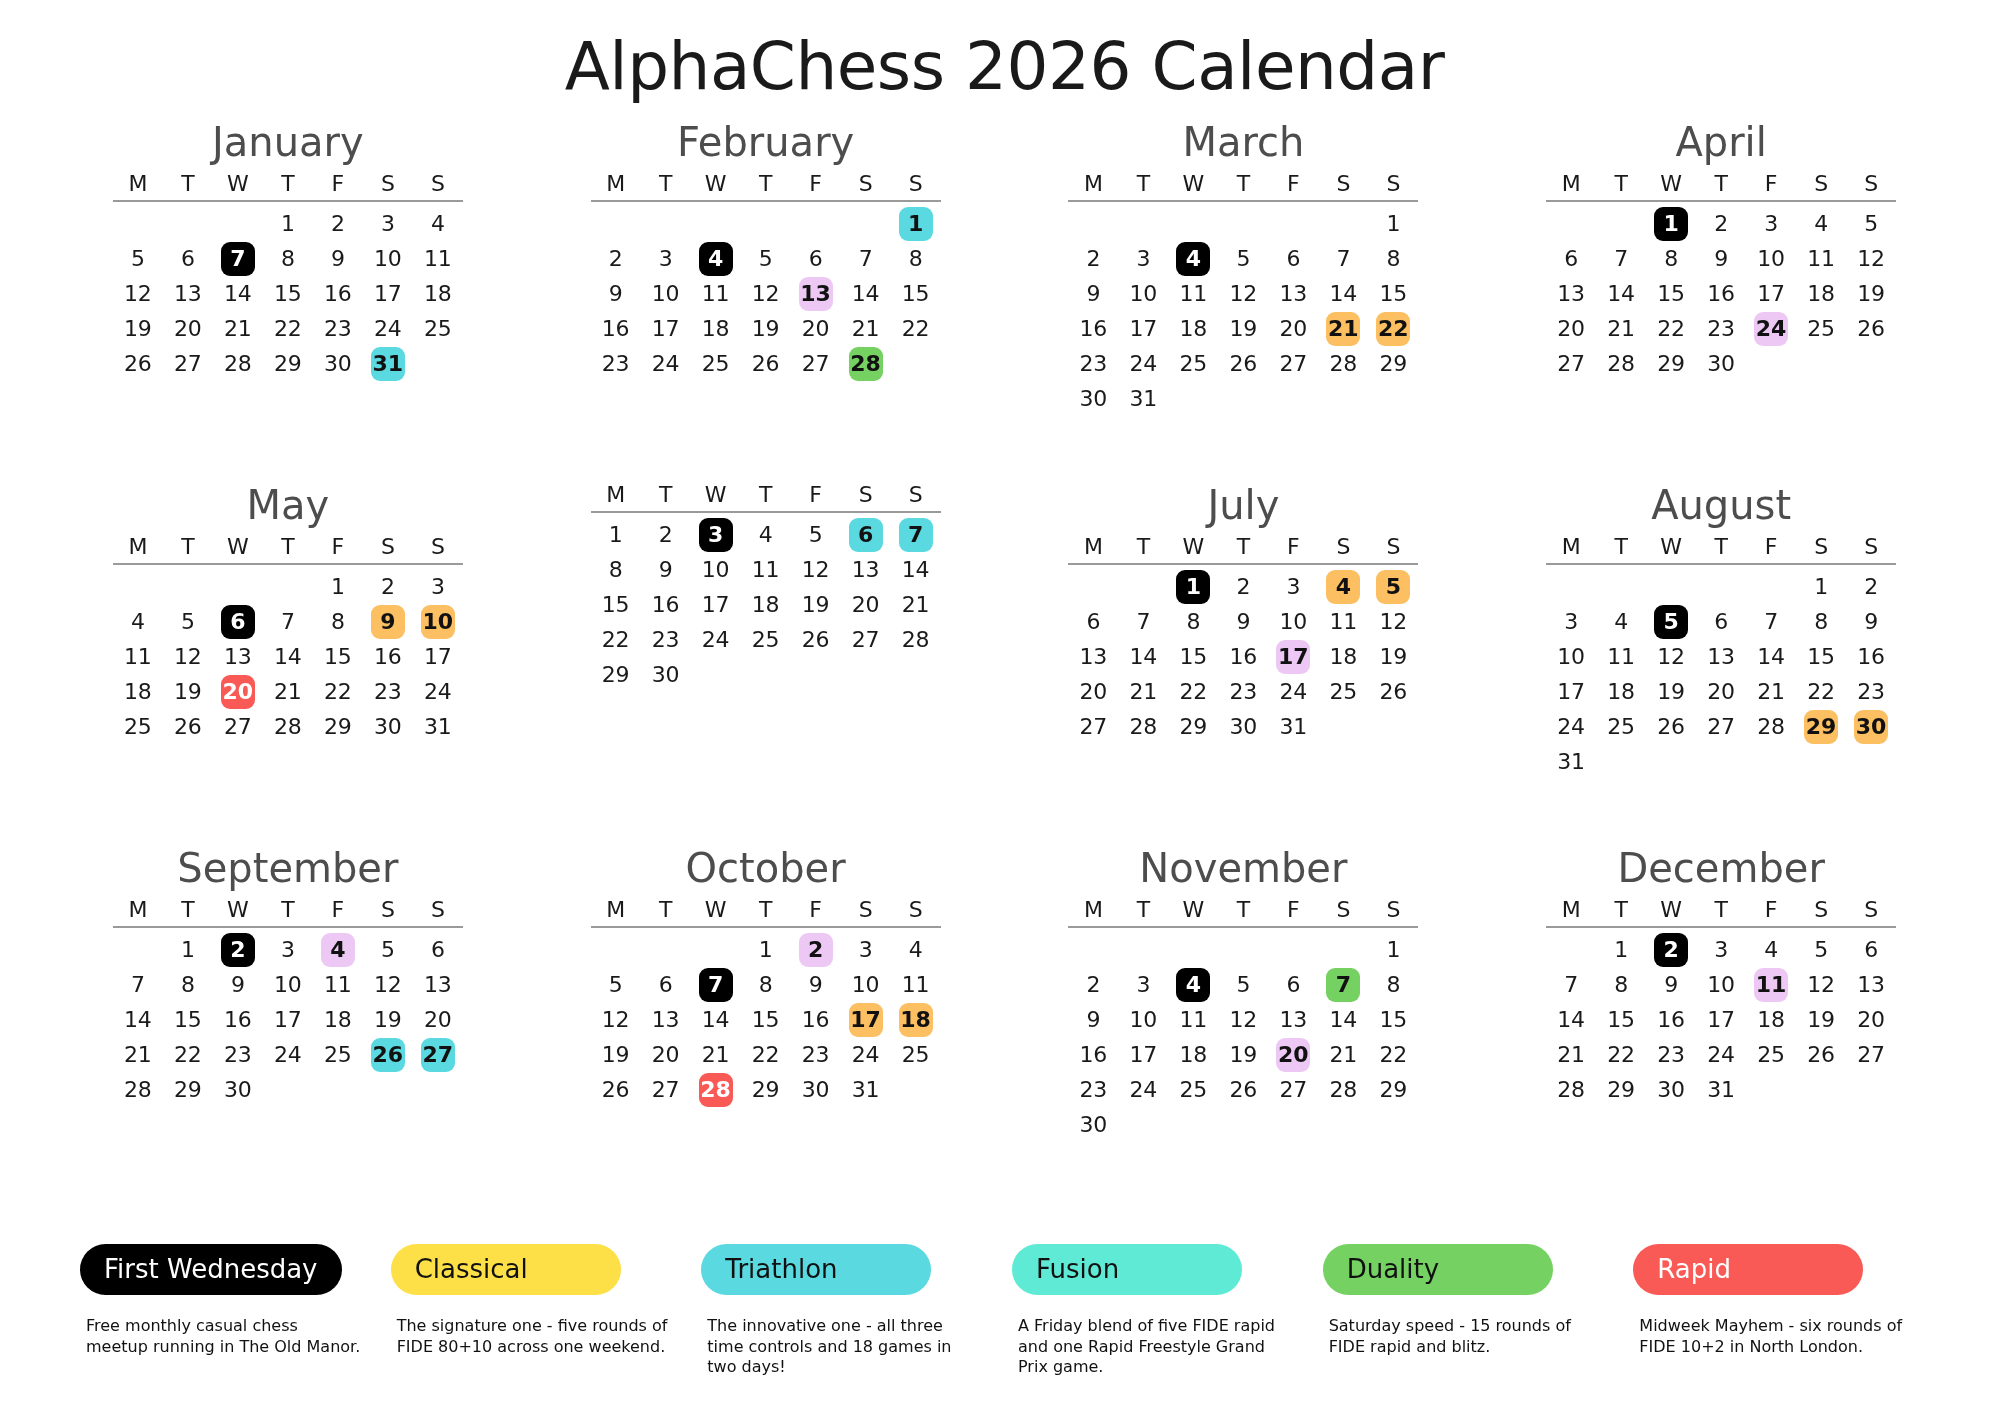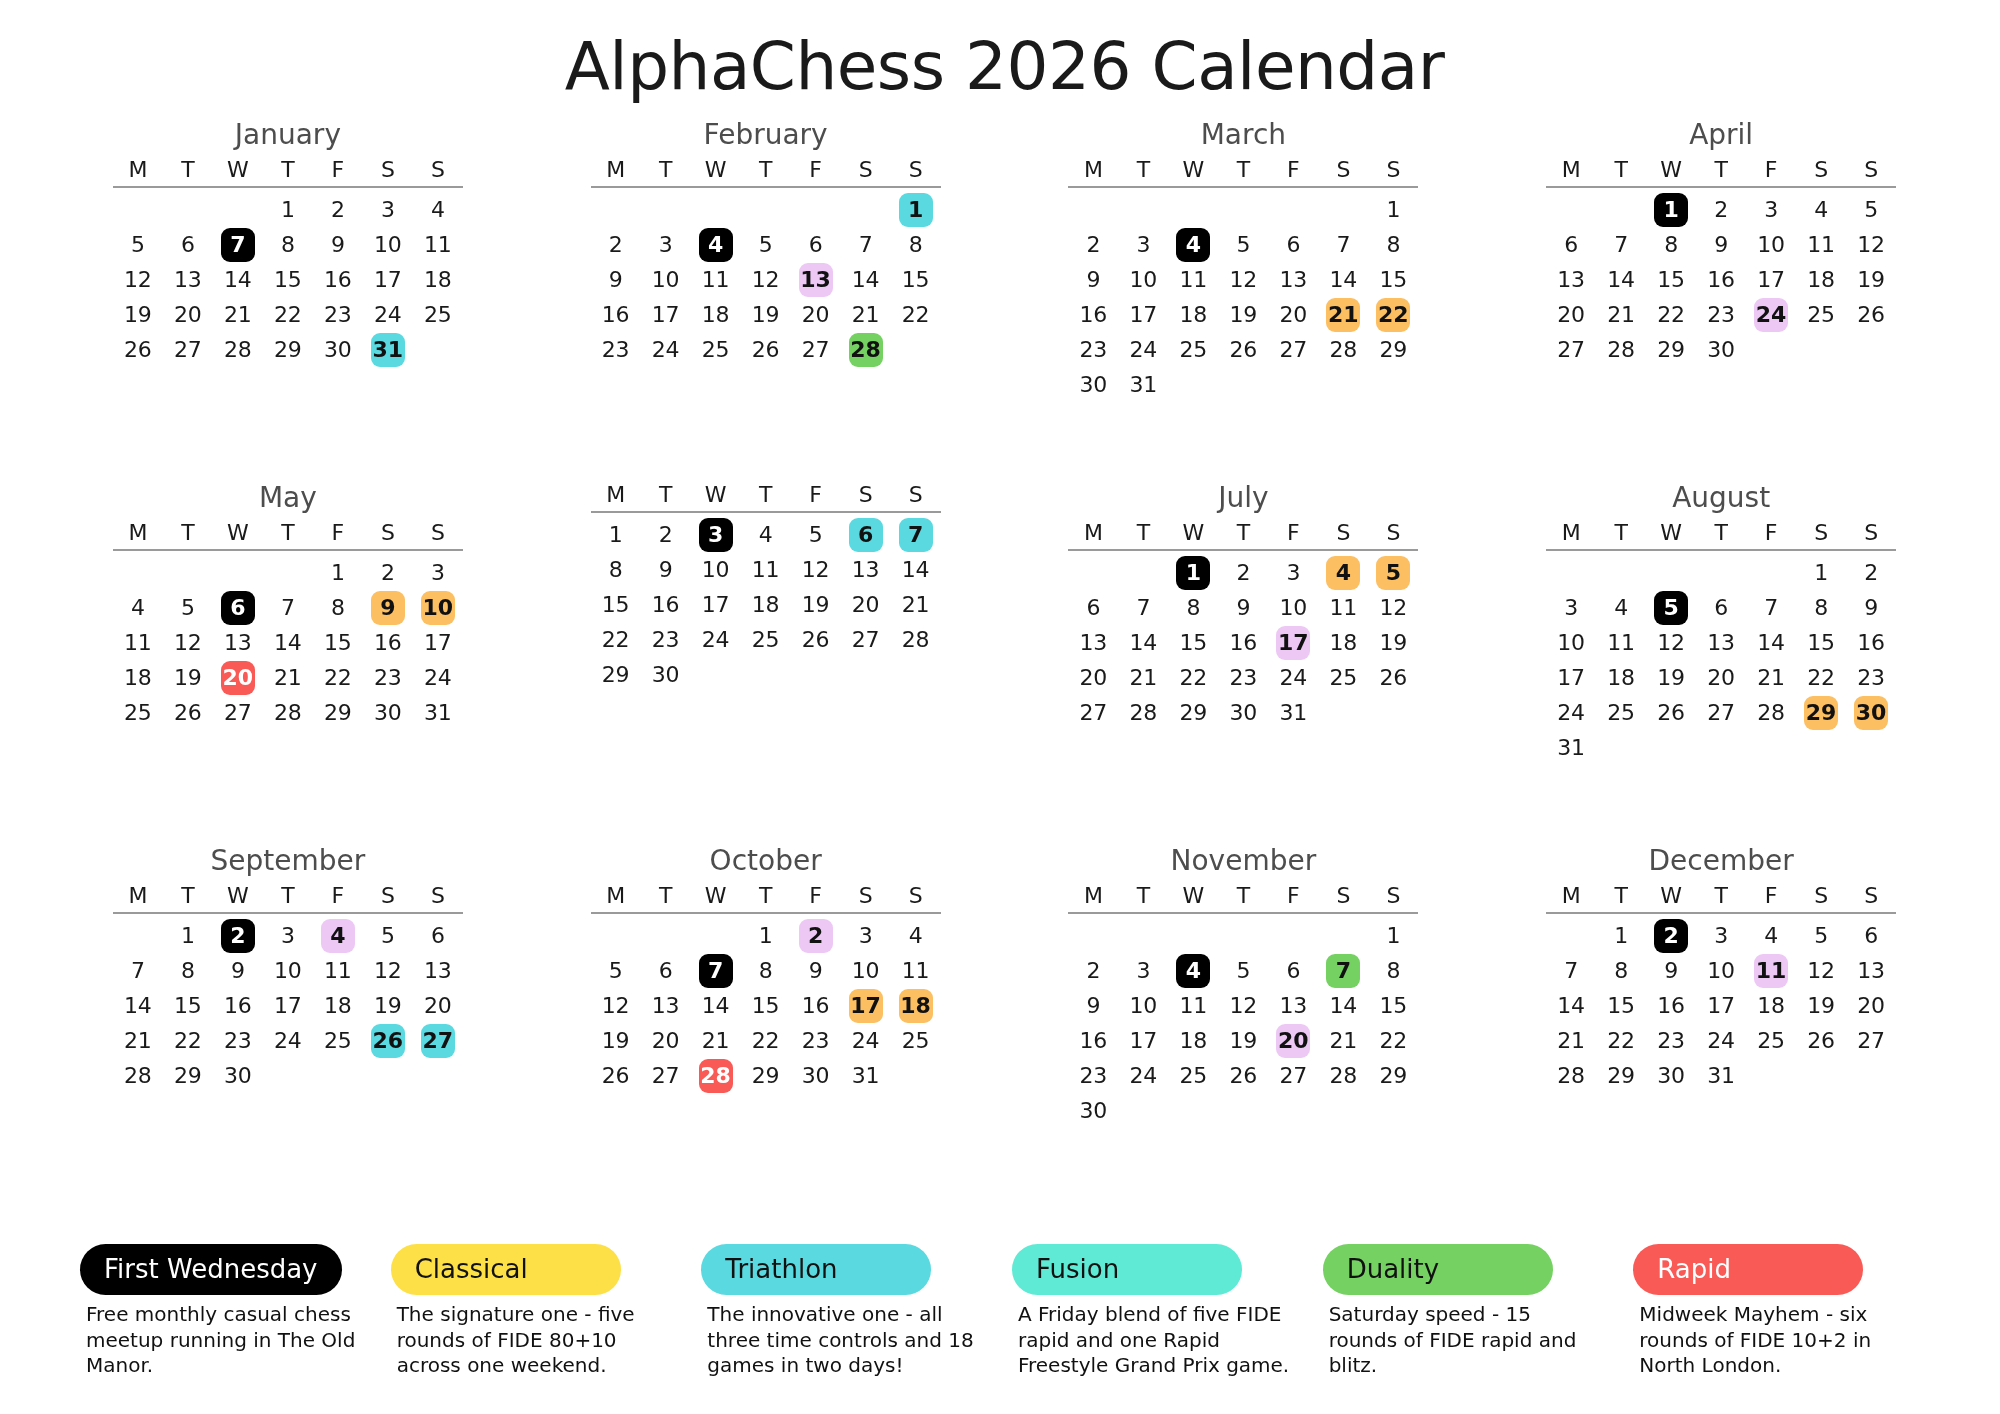--- a/index.html
+++ b/index.html
@@ -31,21 +31,21 @@
     grid-template-rows: repeat(3, 363px);
     column-gap: 0px;
     padding: 0 40px 0 40px;
   }
   .month {
     position: relative;
     padding-top: 6px;
   }
   .month-name {
     text-align: center;
-    font-size: 28px;
+    font-size: 40px;
     color: #4d4d4d;
     font-weight: 400;
     line-height: 1.15;
     margin-bottom: 6px;
     white-space: nowrap;
   }
   .dow-row {
     display: grid;
     grid-template-columns: repeat(7, 1fr);
     width: 350px;
@@ -108,24 +108,24 @@
   .legend-pill {
     display: inline-block;
     min-width: 230px;
     padding: 10px 24px;
     border-radius: 30px;
     font-size: 26px;
     line-height: 1.2;
     font-weight: 400;
   }
   .legend-desc {
-    font-size: 20px;
+    font-size: 16px;
     color: #111111;
     line-height: 1.28;
-    margin-top: 7px;
+    margin-top: 21px;
     padding: 0 6px;
   }
 </style>
 </head>
 <body>
 
 <div id="page">
 
   <div id="title">AlphaChess 2026 Calendar</div>
 

